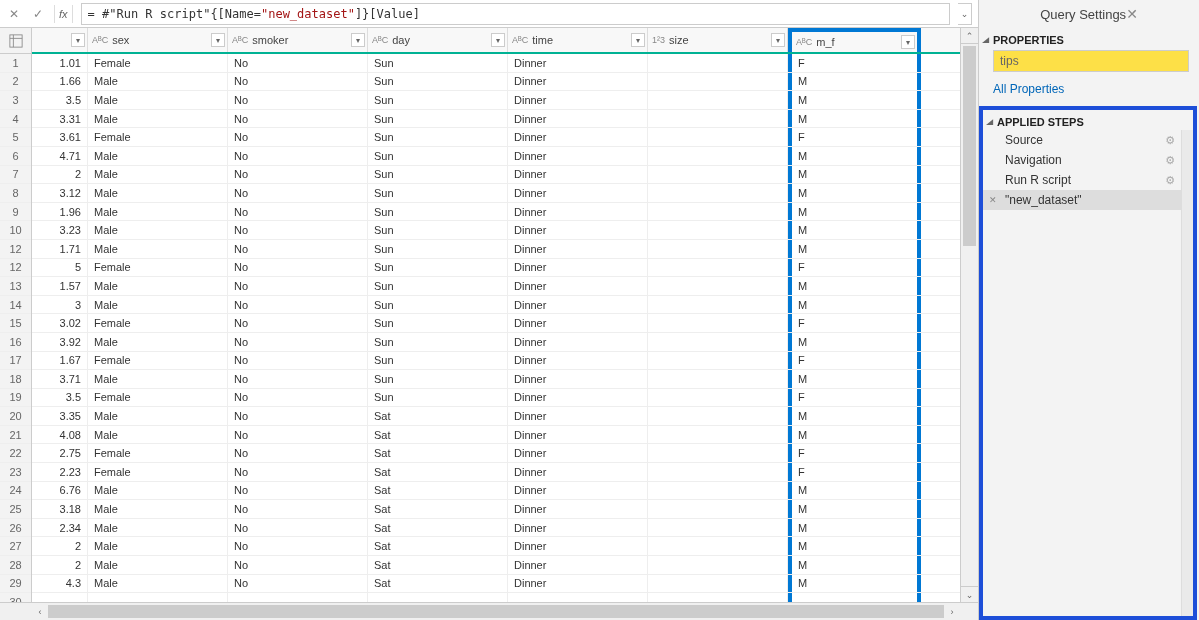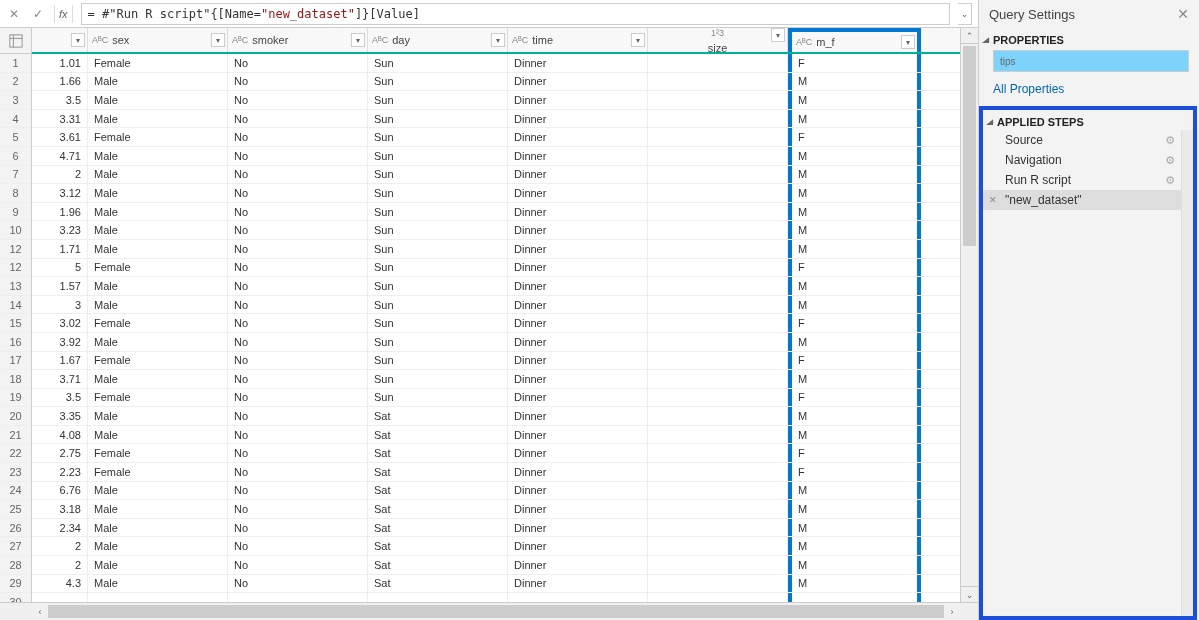--- a/index.html
+++ b/index.html
@@ -23,40 +23,40 @@
 .grid-head-cell .type-ic { font-size: 9px; color: #888; }
 .filter-btn { width: 14px; height: 14px; border: 1px solid #ccc; background: #fff; font-size: 8px; display: flex; align-items: center; justify-content: center; position: absolute; right: 2px; color: #666; }
 .grid-body-row { display: flex; height: 18.6px; border-bottom: 1px solid #eee; }
 .grid-cell { border-right: 1px solid #eee; padding: 0 6px; font-size: 11px; display: flex; align-items: center; overflow: hidden; }
 .grid-cell.num { justify-content: flex-end; }
 .col-0 { width: 56px; }
 .col-1 { width: 140px; }
 .col-2 { width: 140px; }
 .col-3 { width: 140px; }
 .col-4 { width: 140px; }
-.col-5 { width: 140px; flex-direction: column; }
+.col-5 { width: 140px; }
 .col-6 { width: 133px; }
 .highlight-col { border-left: 4px solid #0078d4; border-right: 4px solid #0078d4; }
 .highlight-top { border-top: 4px solid #0078d4; }
 .highlight-bot { border-bottom: 4px solid #0078d4; }
 .vscroll { width: 18px; background: #f0f0f0; border-left: 1px solid #ccc; position: relative; flex-shrink: 0; }
 .vscroll-btn { height: 16px; display: flex; align-items: center; justify-content: center; font-size: 9px; color: #666; border-bottom: 1px solid #ccc; }
 .vscroll-btn.bot { position: absolute; bottom: 0; width: 100%; border-top: 1px solid #ccc; border-bottom: none; }
 .vscroll-thumb { position: absolute; left: 2px; right: 2px; top: 18px; height: 200px; background: #ccc; }
 .hscroll-area { height: 18px; display: flex; background: #f0f0f0; border-top: 1px solid #ccc; }
 .hscroll-btn { width: 16px; display: flex; align-items: center; justify-content: center; font-size: 9px; color: #666; }
 .hscroll-track { flex: 1; position: relative; }
 .hscroll-thumb { position: absolute; top: 2px; bottom: 2px; left: 0; width: 100%; background: #ccc; }
 .right-panel { width: 220px; background: #f3f3f3; display: flex; flex-direction: column; padding: 0; }
-.rp-header { display: flex; align-items: center; justify-content: space-between; padding: 6px 10px; font-size: 13px; color: #444; }
+.rp-header { display: flex; align-items: center; justify-content: center; padding: 6px 10px; font-size: 13px; color: #444; }
 .rp-close { font-size: 14px; color: #888; cursor: pointer; }
 .rp-section-title { font-size: 11px; font-weight: bold; color: #222; padding: 6px 10px 2px 14px; position: relative; }
 .rp-section-title::before { content: "◢"; font-size: 7px; position: absolute; left: 4px; top: 8px; color: #666; transform: scaleX(1.2); }
 .rp-label { font-size: 12px; color: #333; padding: 2px 14px; }
-.rp-input { margin: 2px 10px 6px 14px; height: 22px; border: 1px solid #ccc; background: #7dd3fc; padding: 0 6px; font-size: 10px; color: #666; width: calc(100% - 24px); }
+.rp-input { margin: 2px 10px 6px 14px; height: 22px; border: 1px solid #ccc; background: #fde047; padding: 0 6px; font-size: 12px; color: #666; width: calc(100% - 24px); }
 .rp-link { font-size: 12px; color: #0066b8; padding: 4px 14px 10px 14px; cursor: pointer; }
 .applied-steps-box { border: 4px solid #1d4ed8; margin: 0 2px 0 0; flex: 1; display: flex; flex-direction: column; }
 .steps-list { flex: 1; background: #f3f3f3; }
 .step-item { display: flex; align-items: center; height: 20px; padding: 0 6px 0 22px; font-size: 12px; color: #333; position: relative; }
 .step-item .gear { position: absolute; right: 6px; color: #aaa; font-size: 11px; }
 .step-item.selected { background: #ddd; }
 .step-item.selected::before { content: "✕"; position: absolute; left: 6px; font-size: 9px; color: #888; }
 .steps-scroll { width: 12px; background: #eaeaea; border-left: 1px solid #ddd; }
 </style>
 </head>

